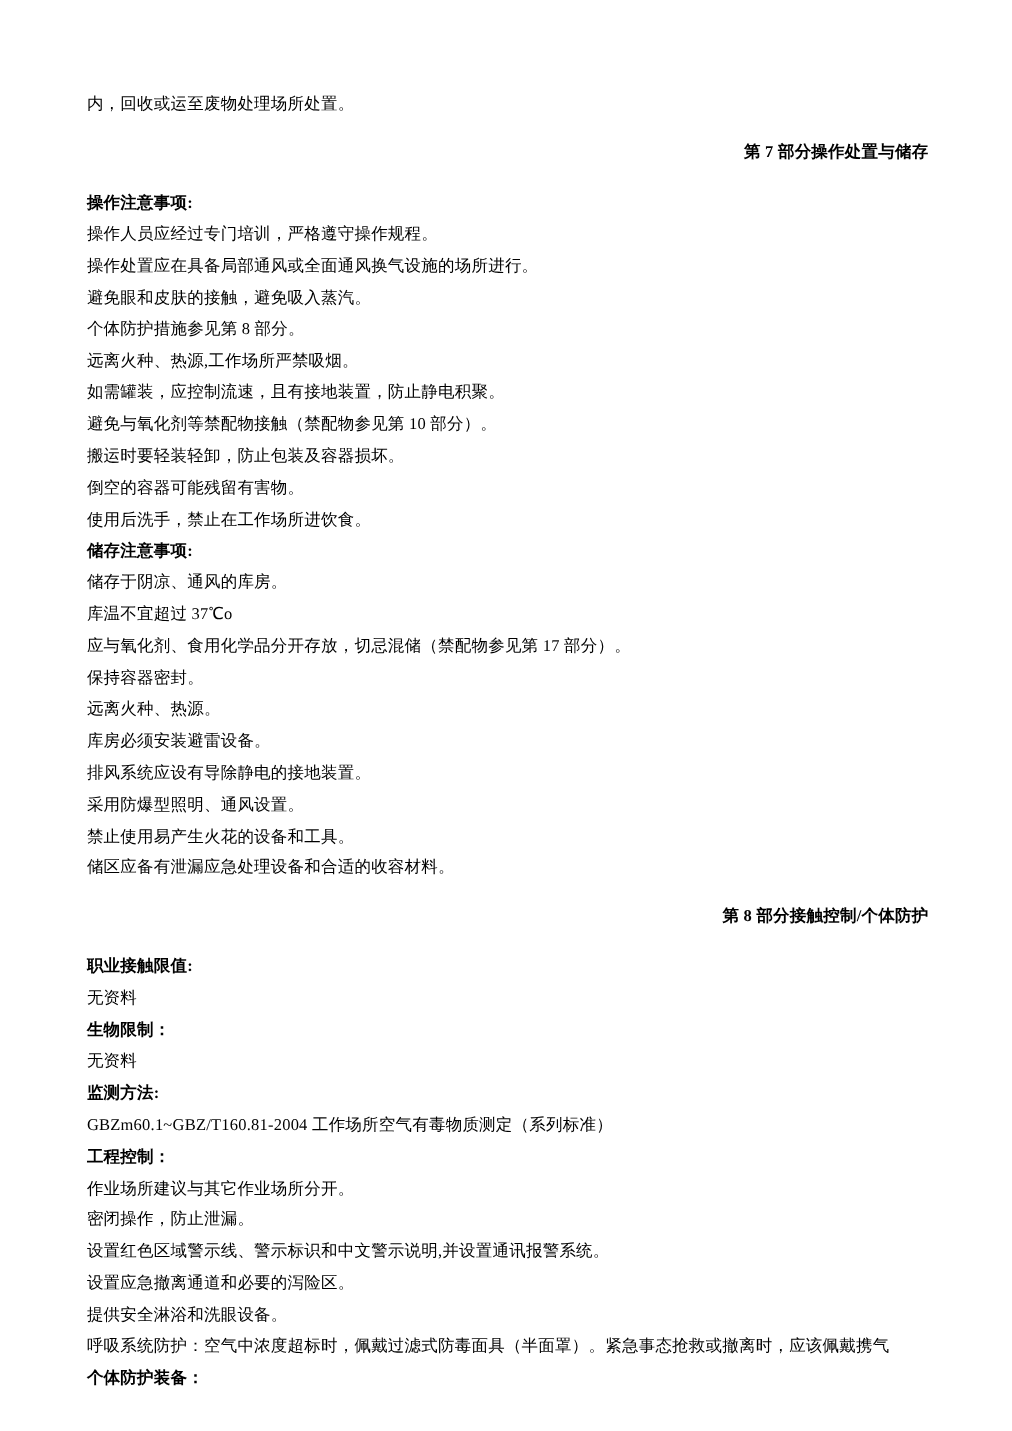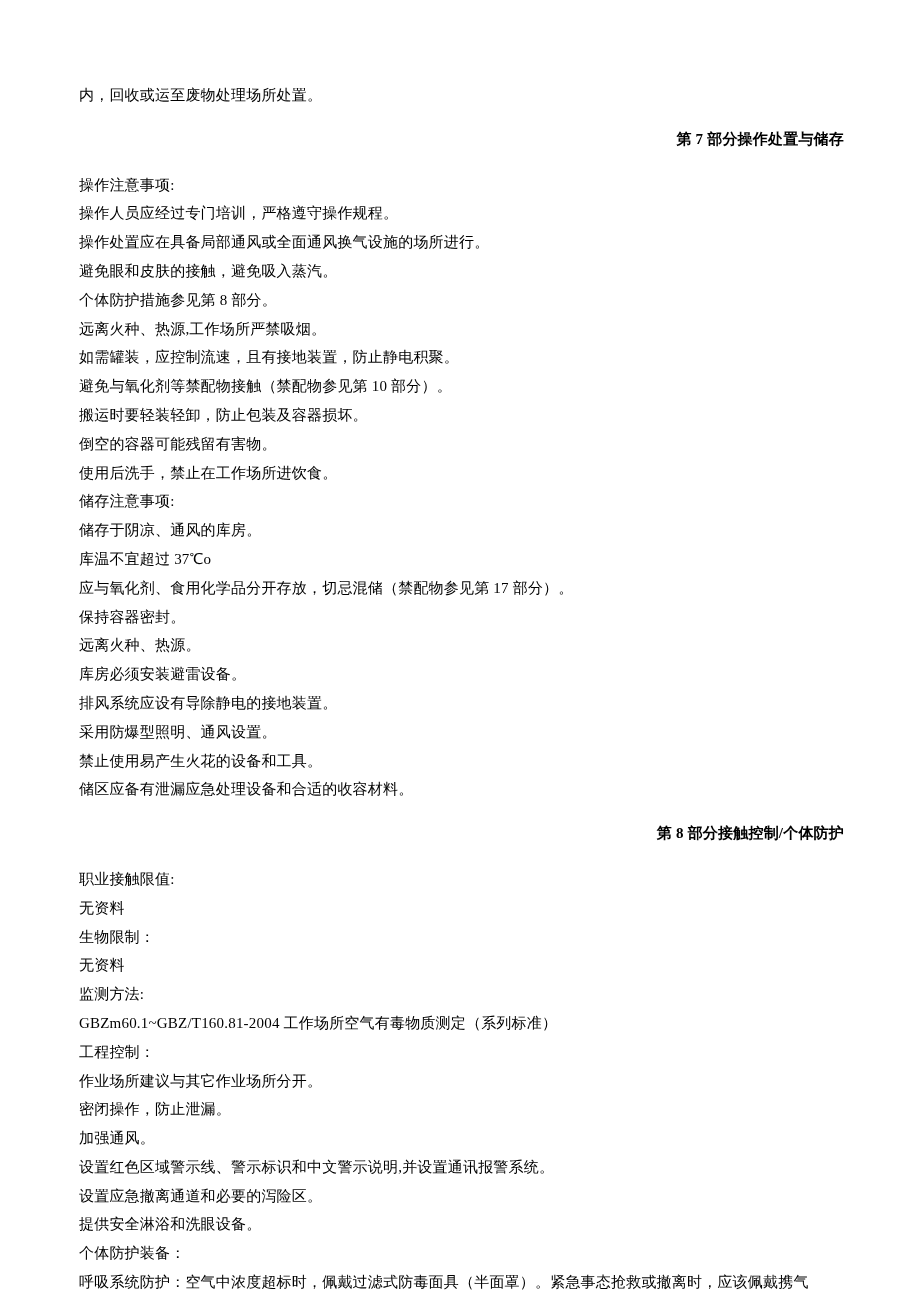--- a/index.html
+++ b/index.html
@@ -16,21 +16,21 @@
     color: #000000;
     letter-spacing: 0.2px;
   }
   .section-heading {
     text-align: right;
     font-weight: 700;
     margin-top: 18px;
     margin-bottom: 20px;
   }
   .subheading {
-    font-weight: 400;
+    font-weight: 700;
     margin-top: 8px;
     margin-bottom: 0;
   }
   .leading-line {
     margin-top: 2px;
   }
   .para {
     margin: 3px;
   }
 </style>
@@ -74,21 +74,20 @@
 
   <p class="para subheading">生物限制：</p>
   <p class="para">无资料</p>
 
   <p class="para subheading">监测方法:</p>
   <p class="para">GBZm60.1~GBZ/T160.81-2004 工作场所空气有毒物质测定（系列标准）</p>
 
   <p class="para subheading">工程控制：</p>
   <p class="para">作业场所建议与其它作业场所分开。</p>
   <p class="para">密闭操作，防止泄漏。</p>
-  <p class="para">加强通风。</p>
   <p class="para">设置红色区域警示线、警示标识和中文警示说明,并设置通讯报警系统。</p>
   <p class="para">设置应急撤离通道和必要的泻险区。</p>
   <p class="para">提供安全淋浴和洗眼设备。</p>
 
+  <p class="para">呼吸系统防护：空气中浓度超标时，佩戴过滤式防毒面具（半面罩）。紧急事态抢救或撤离时，应该佩戴携气</p>
   <p class="para subheading">个体防护装备：</p>
-  <p class="para">呼吸系统防护：空气中浓度超标时，佩戴过滤式防毒面具（半面罩）。紧急事态抢救或撤离时，应该佩戴携气</p>
 
 </div>
 
 </body></html>

